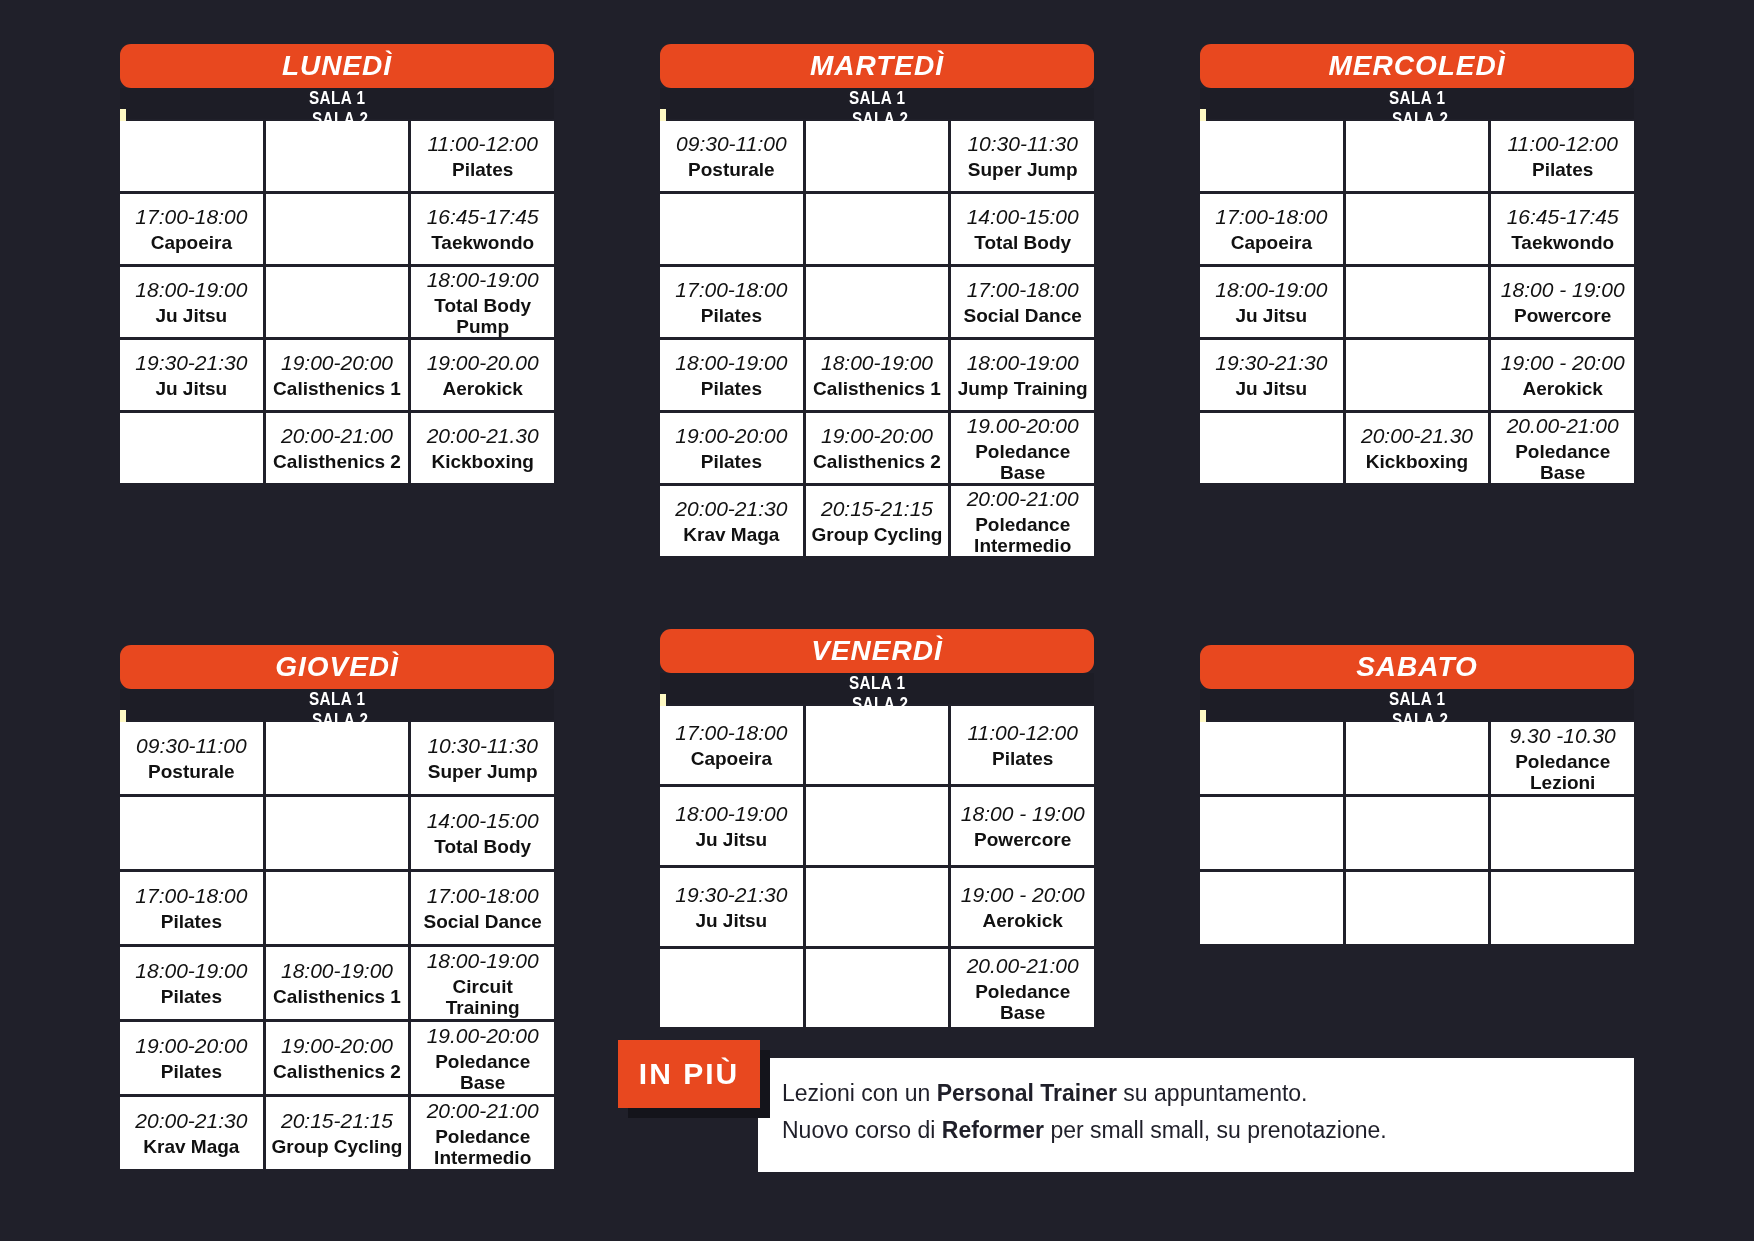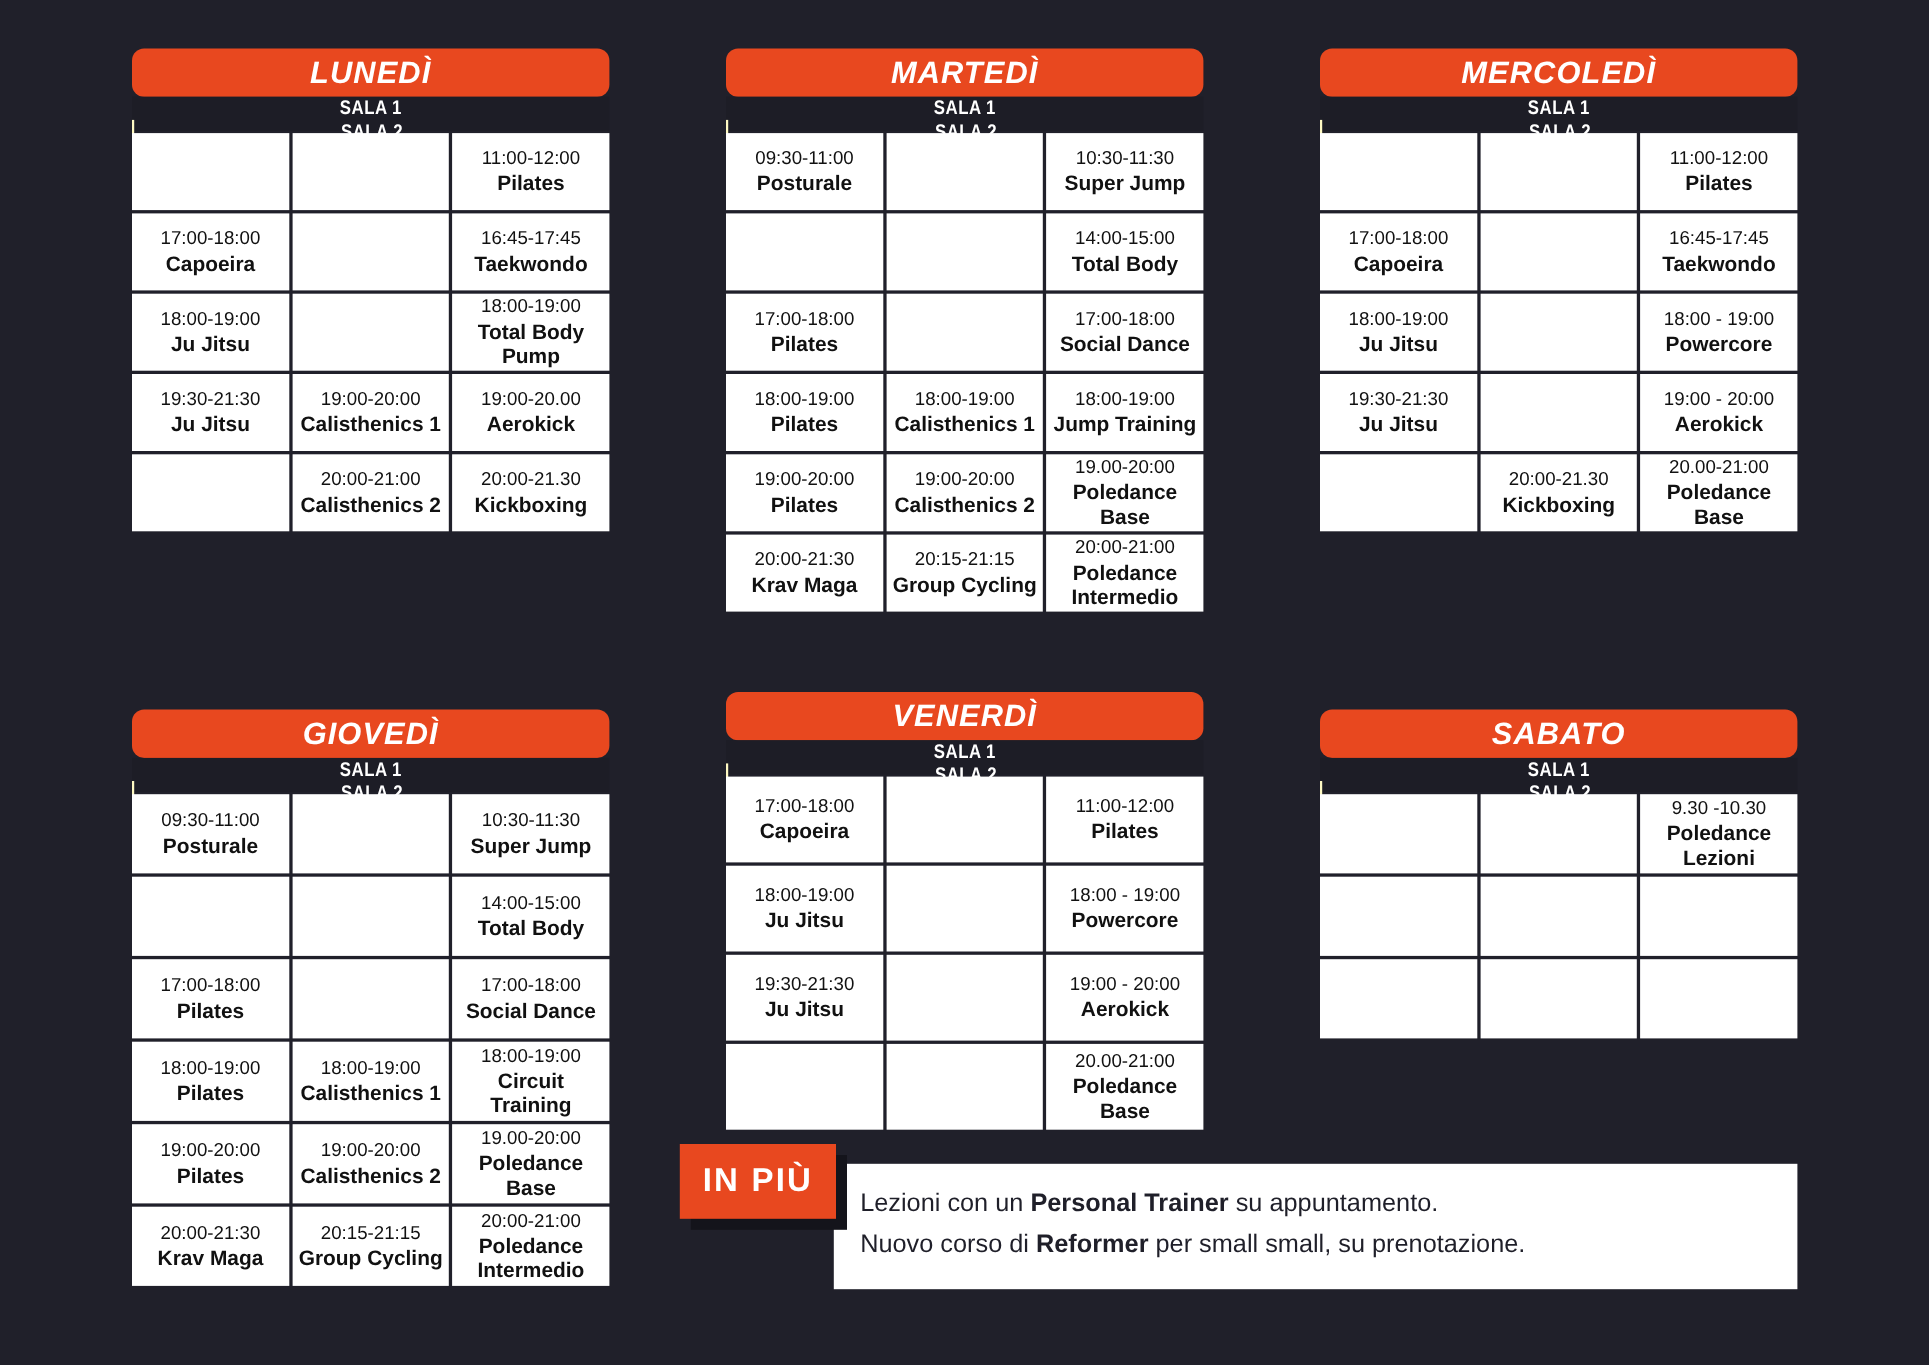--- a/index.html
+++ b/index.html
@@ -15,33 +15,33 @@
   .day-header {
     height:44px; background:var(--accent); color:#ffffff;
     font-style:italic; font-weight:bold; font-size:28px; letter-spacing:1px;
     display:flex; align-items:center; justify-content:center;border-radius:11px;
   }
 
   .sala-row { display:flex; height:31px; background:#1d1d26;flex-direction:column; }
   .sala-cell {
     flex:1; display:flex; align-items:center; justify-content:center;
     color:#ffffff; font-weight:bold; font-size:18px;
-    border-left:2px solid #fef9c3;
+    border-left:6px solid #fef9c3;
   }
   .sala-cell:first-child { border-left:none; }
   .sala-cell span { display:inline-block; transform:scaleX(0.85); letter-spacing:0.5px; }
 
   .grid { display:flex; flex-direction:column; gap:3px; margin-top:2px; }
   .grid-row { display:flex; gap:3px; height:var(--rh,70px); }
   .cell {
     flex:1; background:#ffffff; color:#111111;
     display:flex; flex-direction:column; align-items:center; justify-content:center;
     text-align:center; overflow:hidden;
   }
-  .time  { font-size:17px; line-height:1.2; }
+  .time  { font-size:21px; line-height:1.2;font-style:italic; }
   .cname { font-size:19px; font-weight:bold; line-height:1.12; margin-top:3px; padding:0 5px; }
 
   .inpiu-badge {
     position:absolute; left:618px; top:1040px; width:142px; height:68px;
     background:var(--accent); color:#ffffff; z-index:2;
     font-weight:bold; font-size:30px; letter-spacing:2px;
     display:flex; align-items:center; justify-content:center;
     box-shadow:10px 10px 0 var(--shadow);
   }
   .inpiu-panel {

